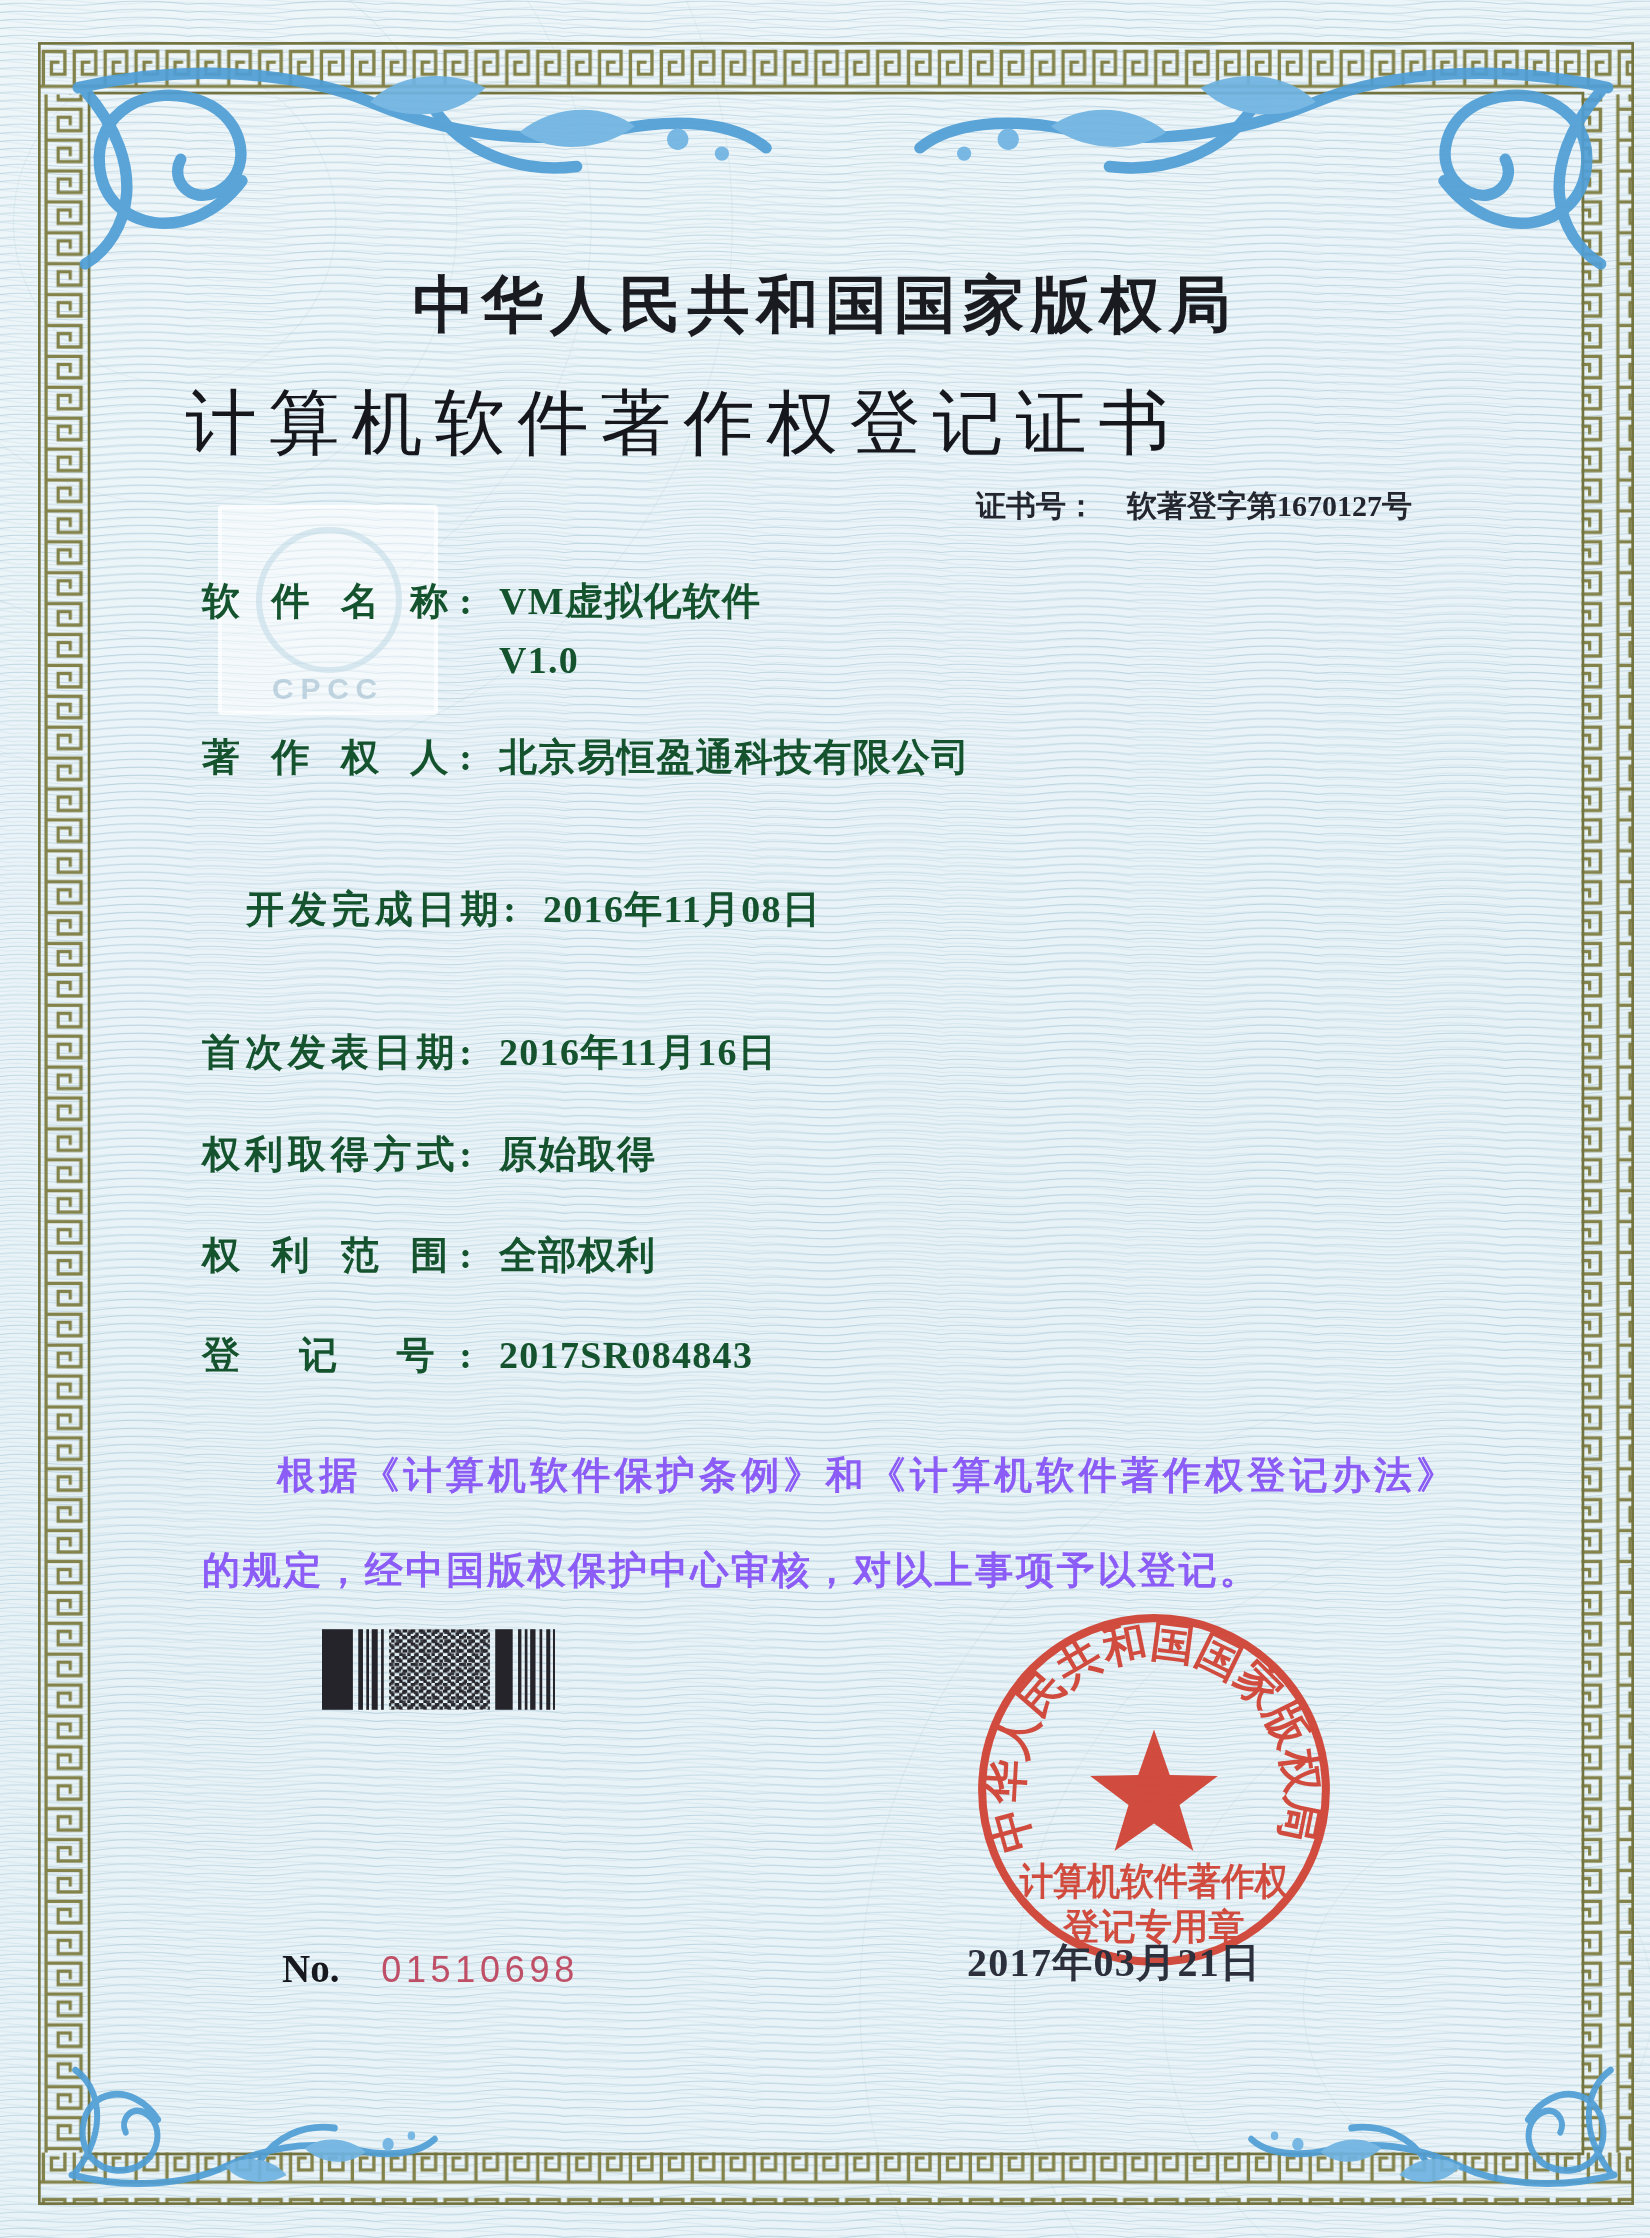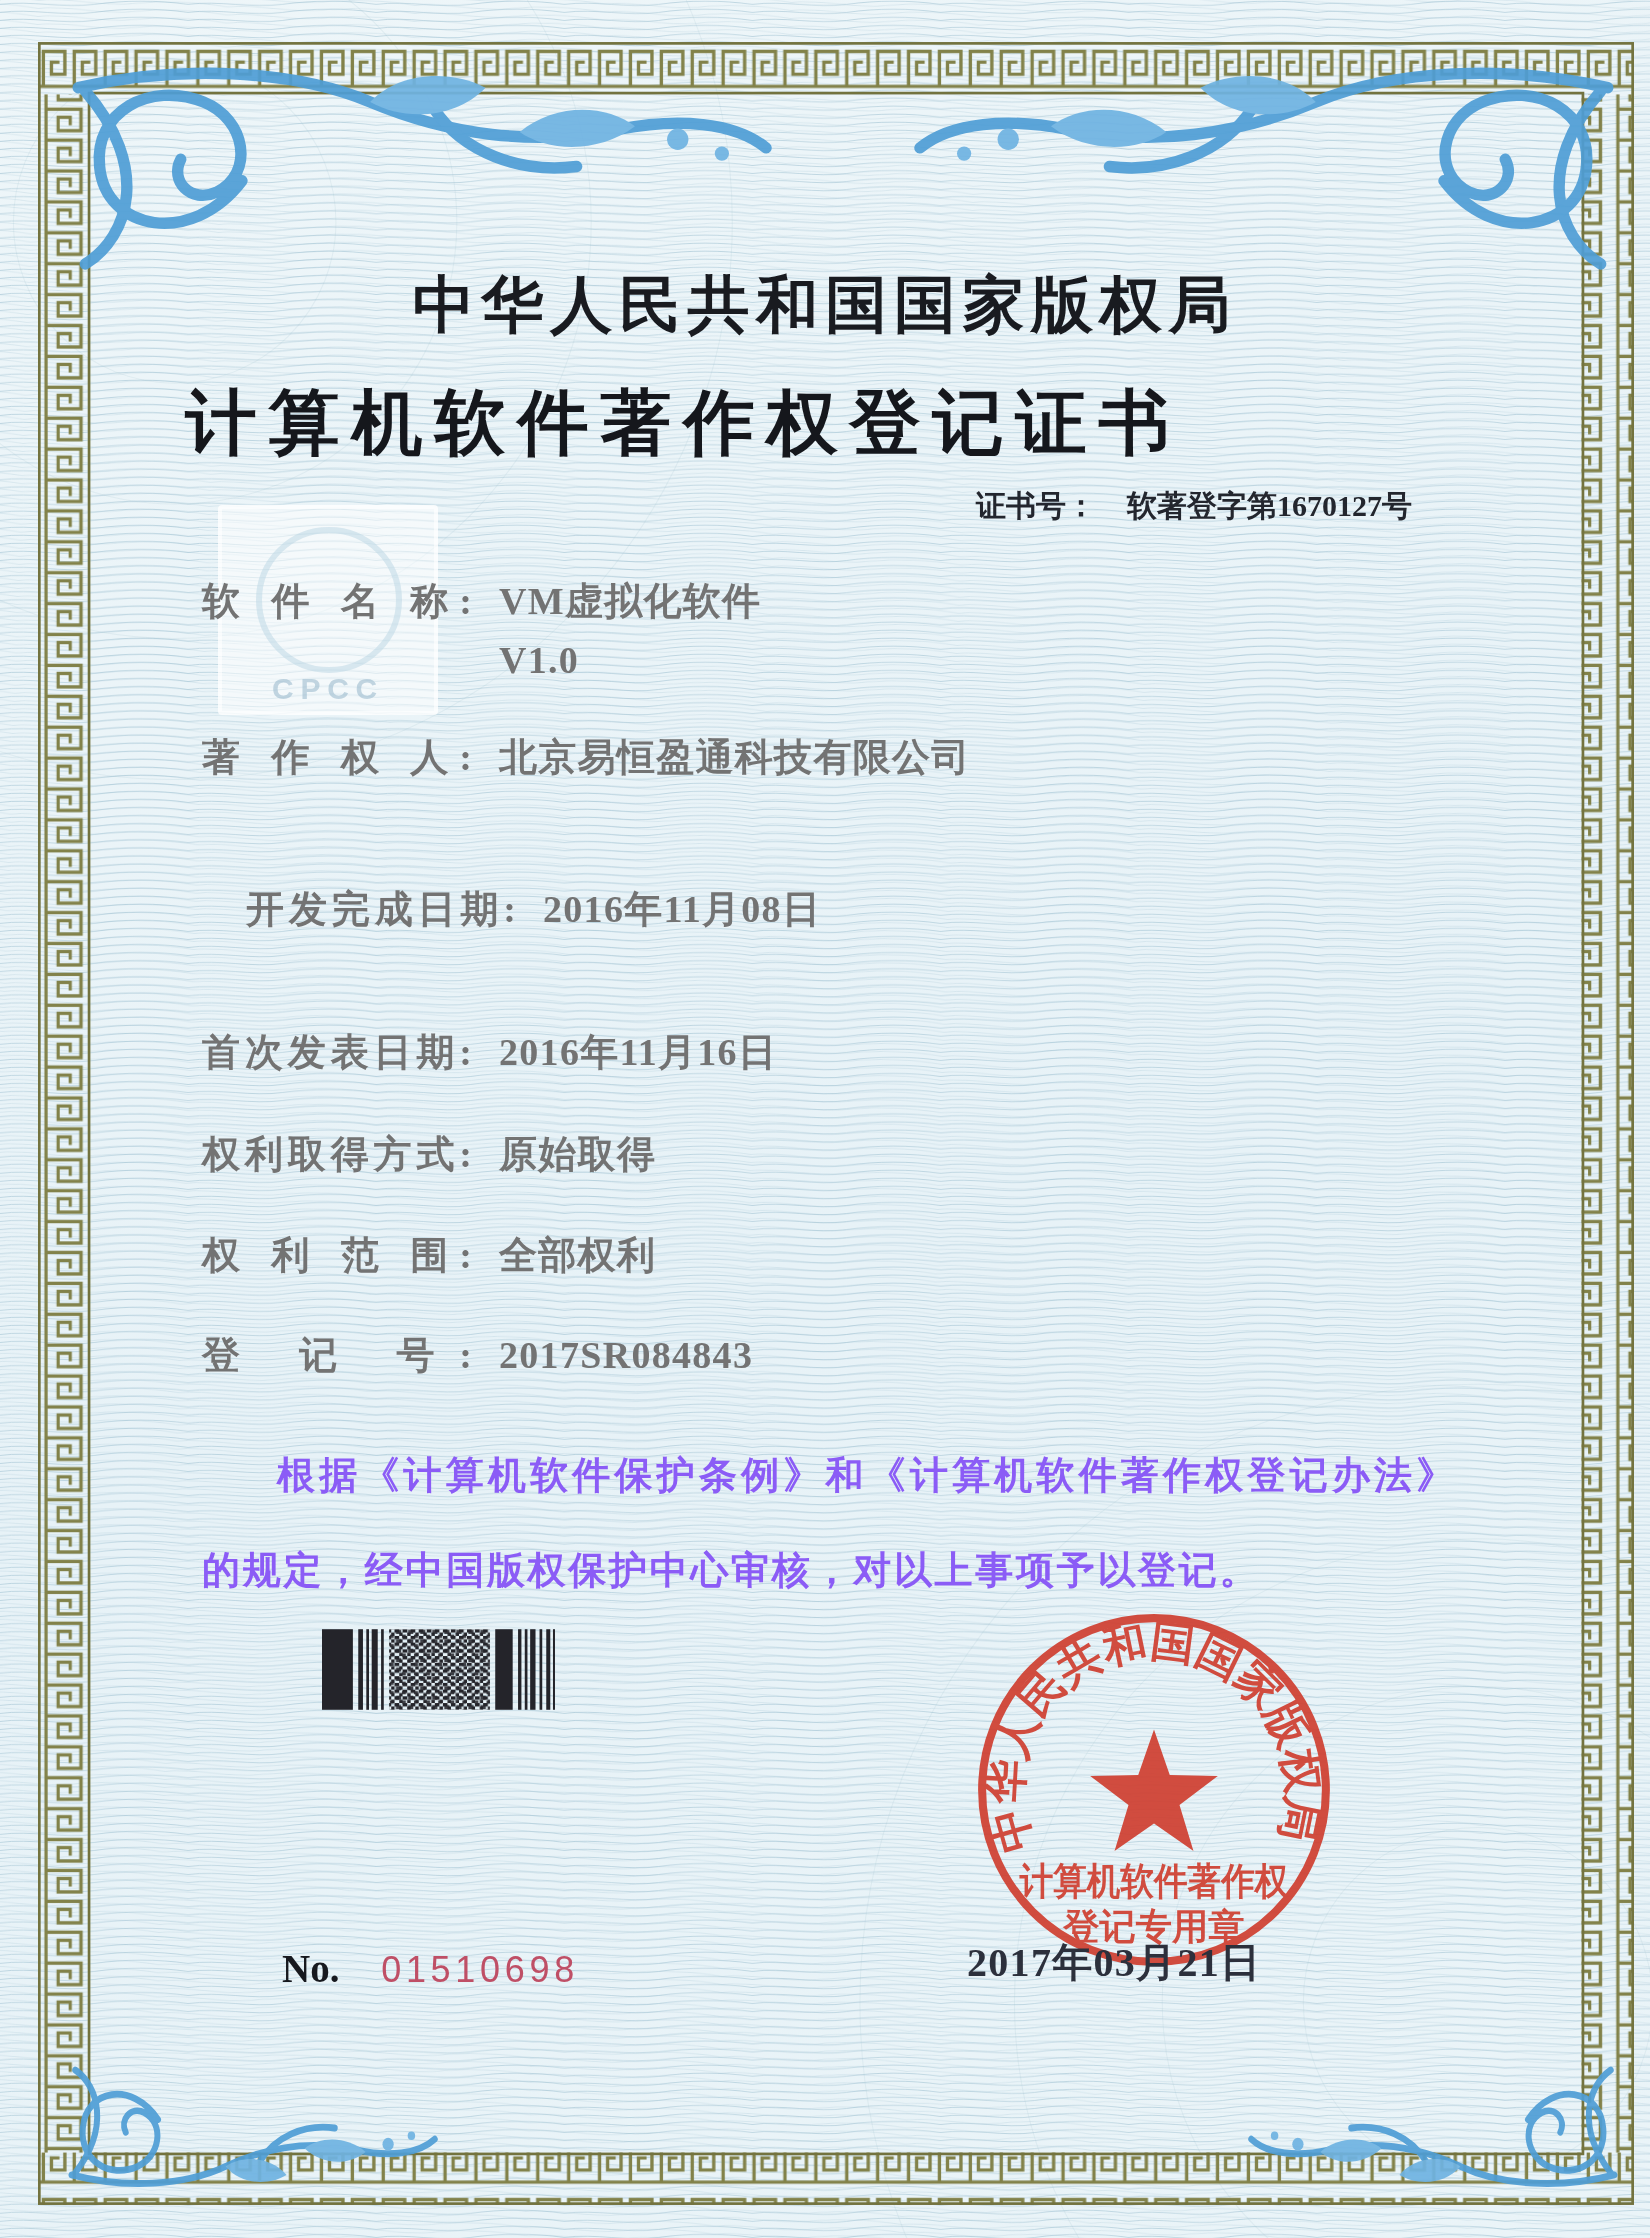--- a/index.html
+++ b/index.html
@@ -26,26 +26,26 @@
     border:4px solid rgba(255,255,255,.6);}
   #watermark .wm-circle{position:absolute;left:34px;top:17.5px;width:134px;height:134px;
     border:6.7px solid rgba(186,214,228,.5);border-radius:50%;}
   #watermark .wm-text{position:absolute;left:0;right:0;bottom:5.4px;text-align:center;
     font-family:"Liberation Sans","DejaVu Sans",sans-serif;
     font-size:30px;font-weight:bold;letter-spacing:6.7px;color:rgba(150,182,202,.55);}
   
   #title-authority{left:0;width:1650px;top:263px;text-align:center;z-index:2;
     font-size:62px;font-weight:bold;letter-spacing:6.7px;color:#191b20;}
   #title-cert{left:0;width:1367px;top:376px;text-align:center;z-index:2;
-    font-size:71px;font-weight:bold;letter-spacing:12px;color:#15171c;}
+    font-size:71px;font-weight:normal;letter-spacing:12px;color:#15171c;}
   #certno{left:976px;top:486px;z-index:2;font-size:30px;font-weight:600;color:#23262e;}
   #certno .gap{display:inline-block;width:31px;}
   
   .frow{position:absolute;left:202px;z-index:2;font-size:38px;font-weight:600;
-    color:#737373;white-space:nowrap;}
+    color:#14532d;white-space:nowrap;}
   .frow .lab{display:inline-block;width:270px;text-align:justify;text-align-last:justify;}
   .frow .val{display:inline-block;margin-left:27px;letter-spacing:1.3px;}
   .frow .val2{margin-left:297px;margin-top:10.7px;letter-spacing:1.3px;}
   #row1{top:576px;} #row2{top:732px;} #row3{top:884px;margin-left:44px;} #row4{top:1027px;}
   #row5{top:1129px;} #row6{top:1230px;} #row7{top:1330px;}
   
   #statement{left:202px;top:1428px;width:1255px;z-index:2;
     font-size:38px;font-weight:600;color:#8b5cf6;line-height:95px;
     letter-spacing:2.7px;text-indent:75px;text-align:justify;}
   

